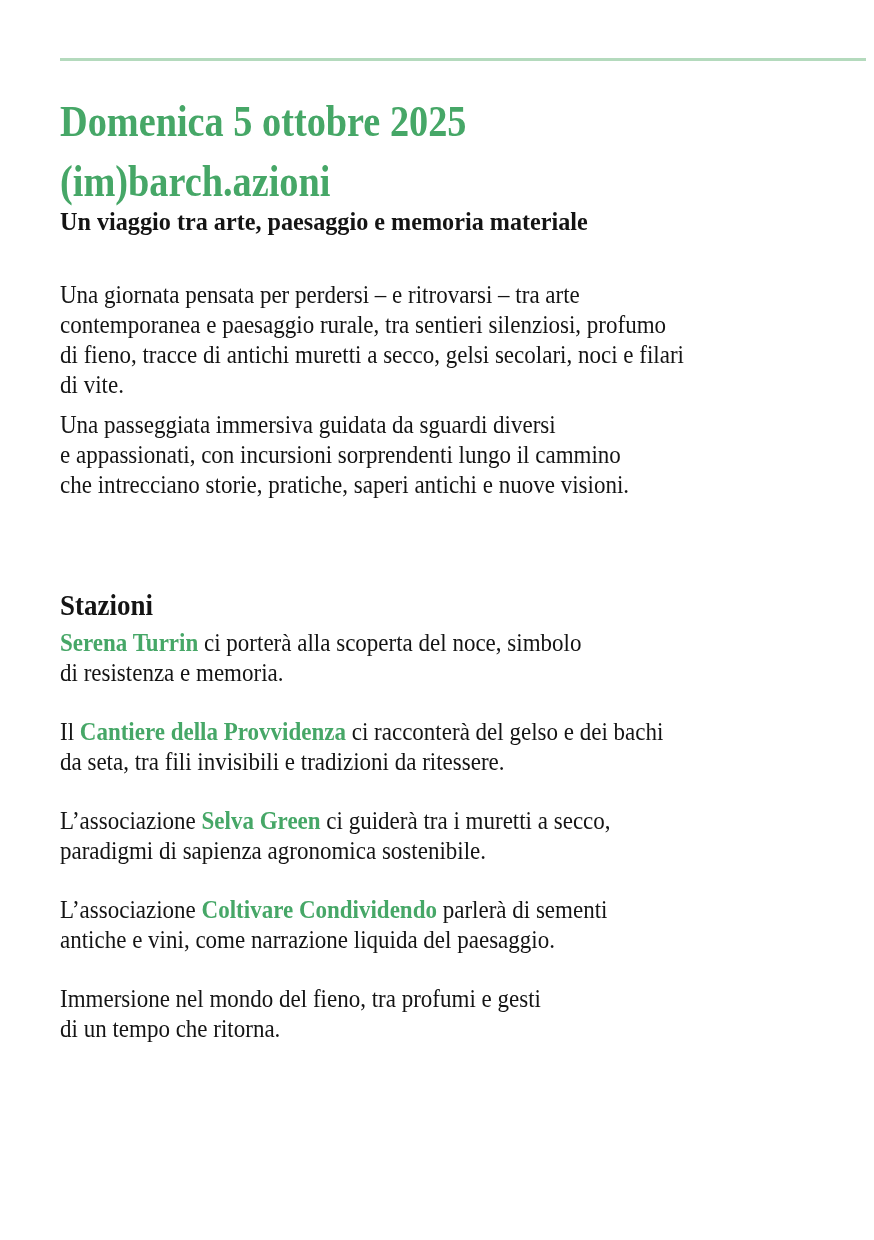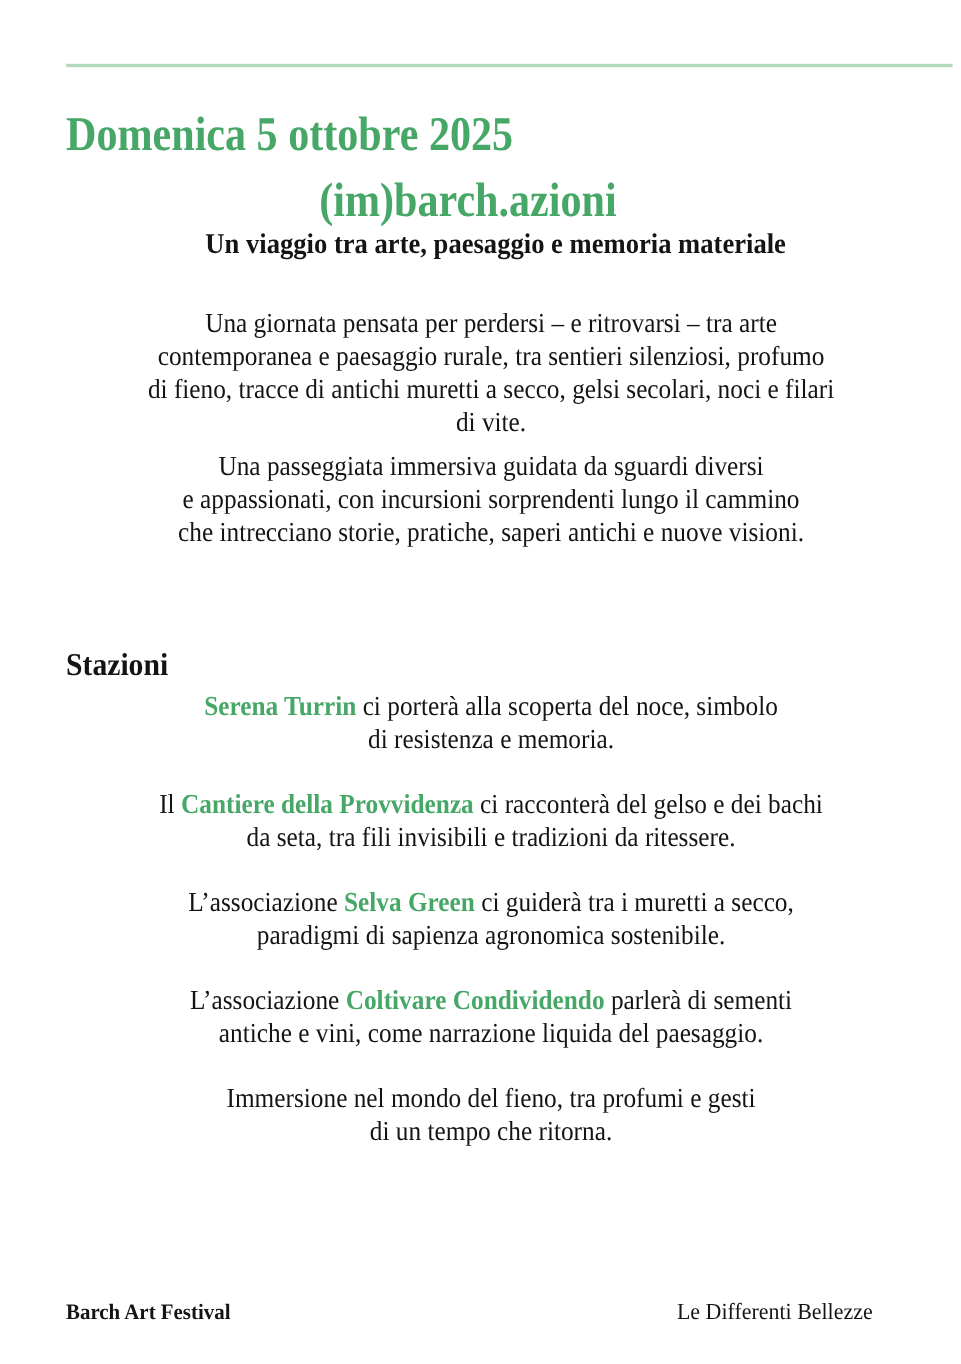--- a/index.html
+++ b/index.html
@@ -8,21 +8,20 @@
     background: #ffffff;
   }
   .page {
     position: relative;
     width: 874px;
     height: 1240px;
     background: #ffffff;
     font-family: "Liberation Serif", "DejaVu Serif", serif;
     color: var(--text, #141414);
     overflow: hidden;
-    text-align: center;
   }
   .divider {
     position: absolute;
     left: 60px;
     top: 58px;
     width: 806px;
     height: 3px;
     background: var(--divider, #b4dabd);
   }
   .date-title {
@@ -163,18 +162,14 @@
     <p class="station"><span>Il </span><span class="highlight">Cantiere della Provvidenza</span><span> ci racconterà del gelso e dei bachi
 da seta, tra fili invisibili e tradizioni da ritessere.</span></p>
     <p class="station"><span>L’associazione </span><span class="highlight">Selva Green</span><span> ci guiderà tra i muretti a secco,
 paradigmi di sapienza agronomica sostenibile.</span></p>
     <p class="station"><span>L’associazione </span><span class="highlight">Coltivare Condividendo</span><span> parlerà di sementi
 antiche e vini, come narrazione liquida del paesaggio.</span></p>
     <p class="station"><span>Immersione nel mondo del fieno, tra profumi e gesti
 di un tempo che ritorna.</span><span class="highlight"></span><span></span></p>
   </div>
 
-  <div class="footer">
-    <span class="footer-left">Barch Art Festival</span>
-    <span class="footer-right">Le Differenti Bellezze</span>
-  </div>
 
 </div>
 
 </body></html>

